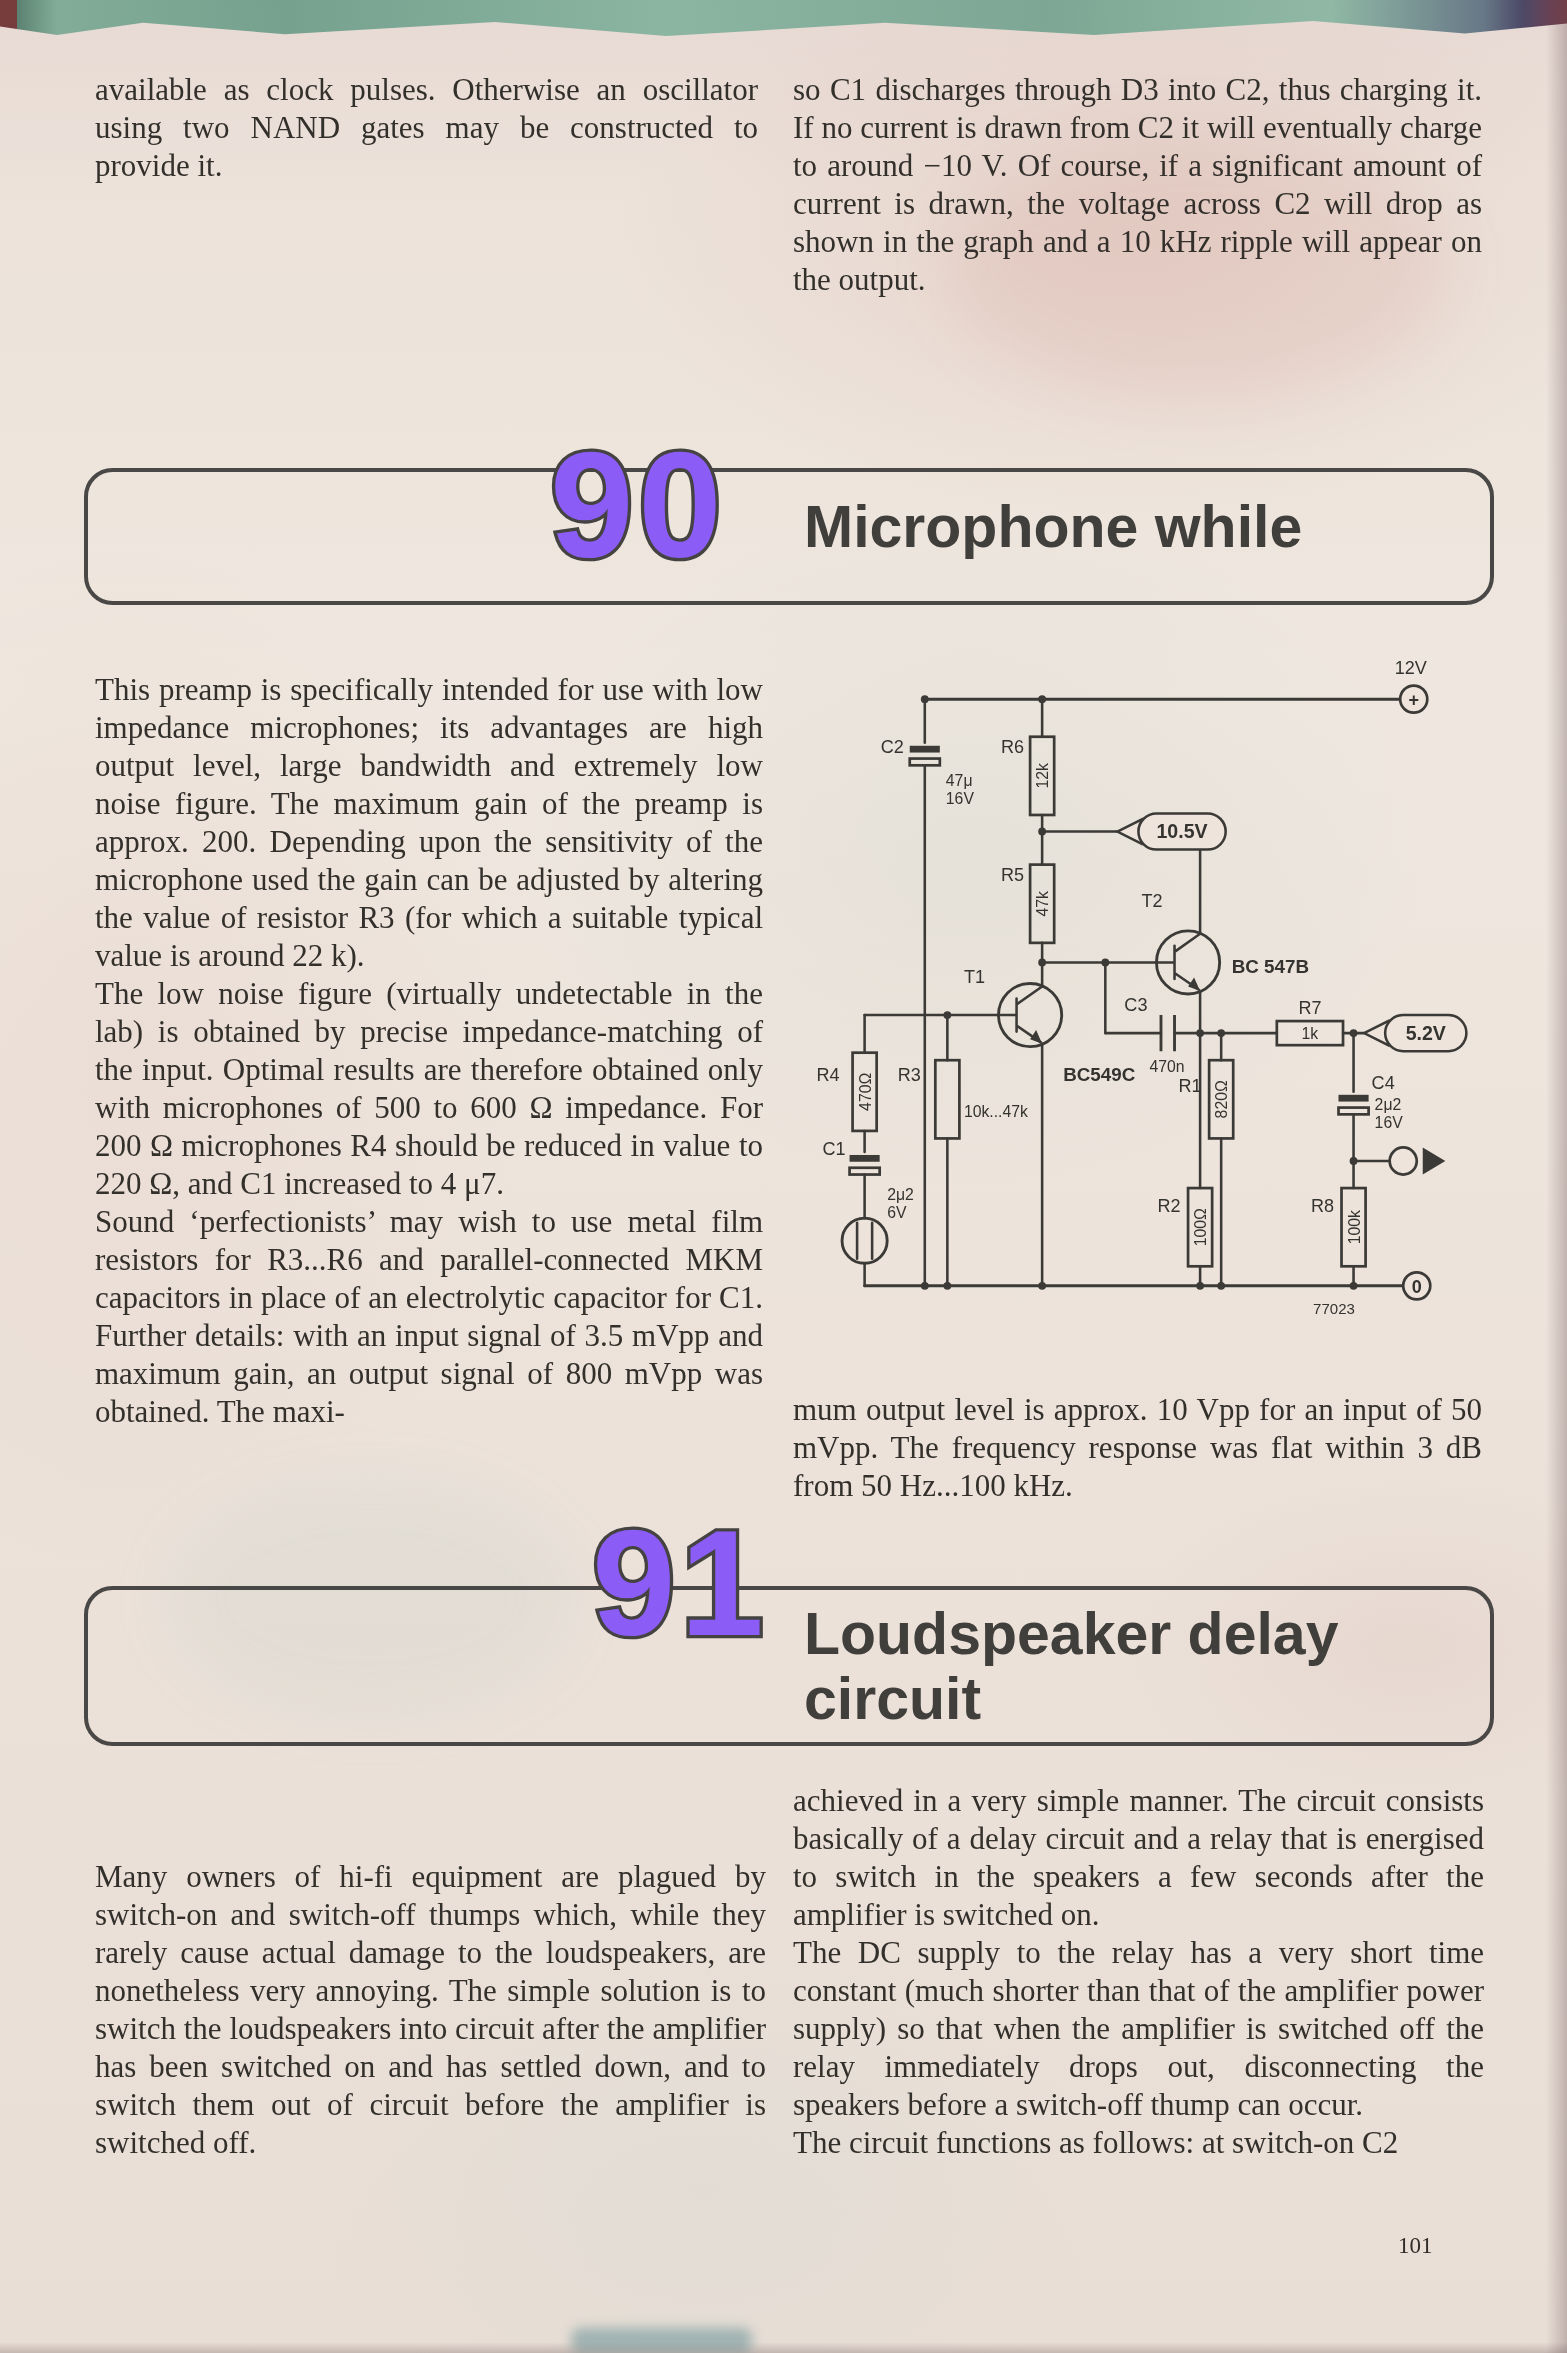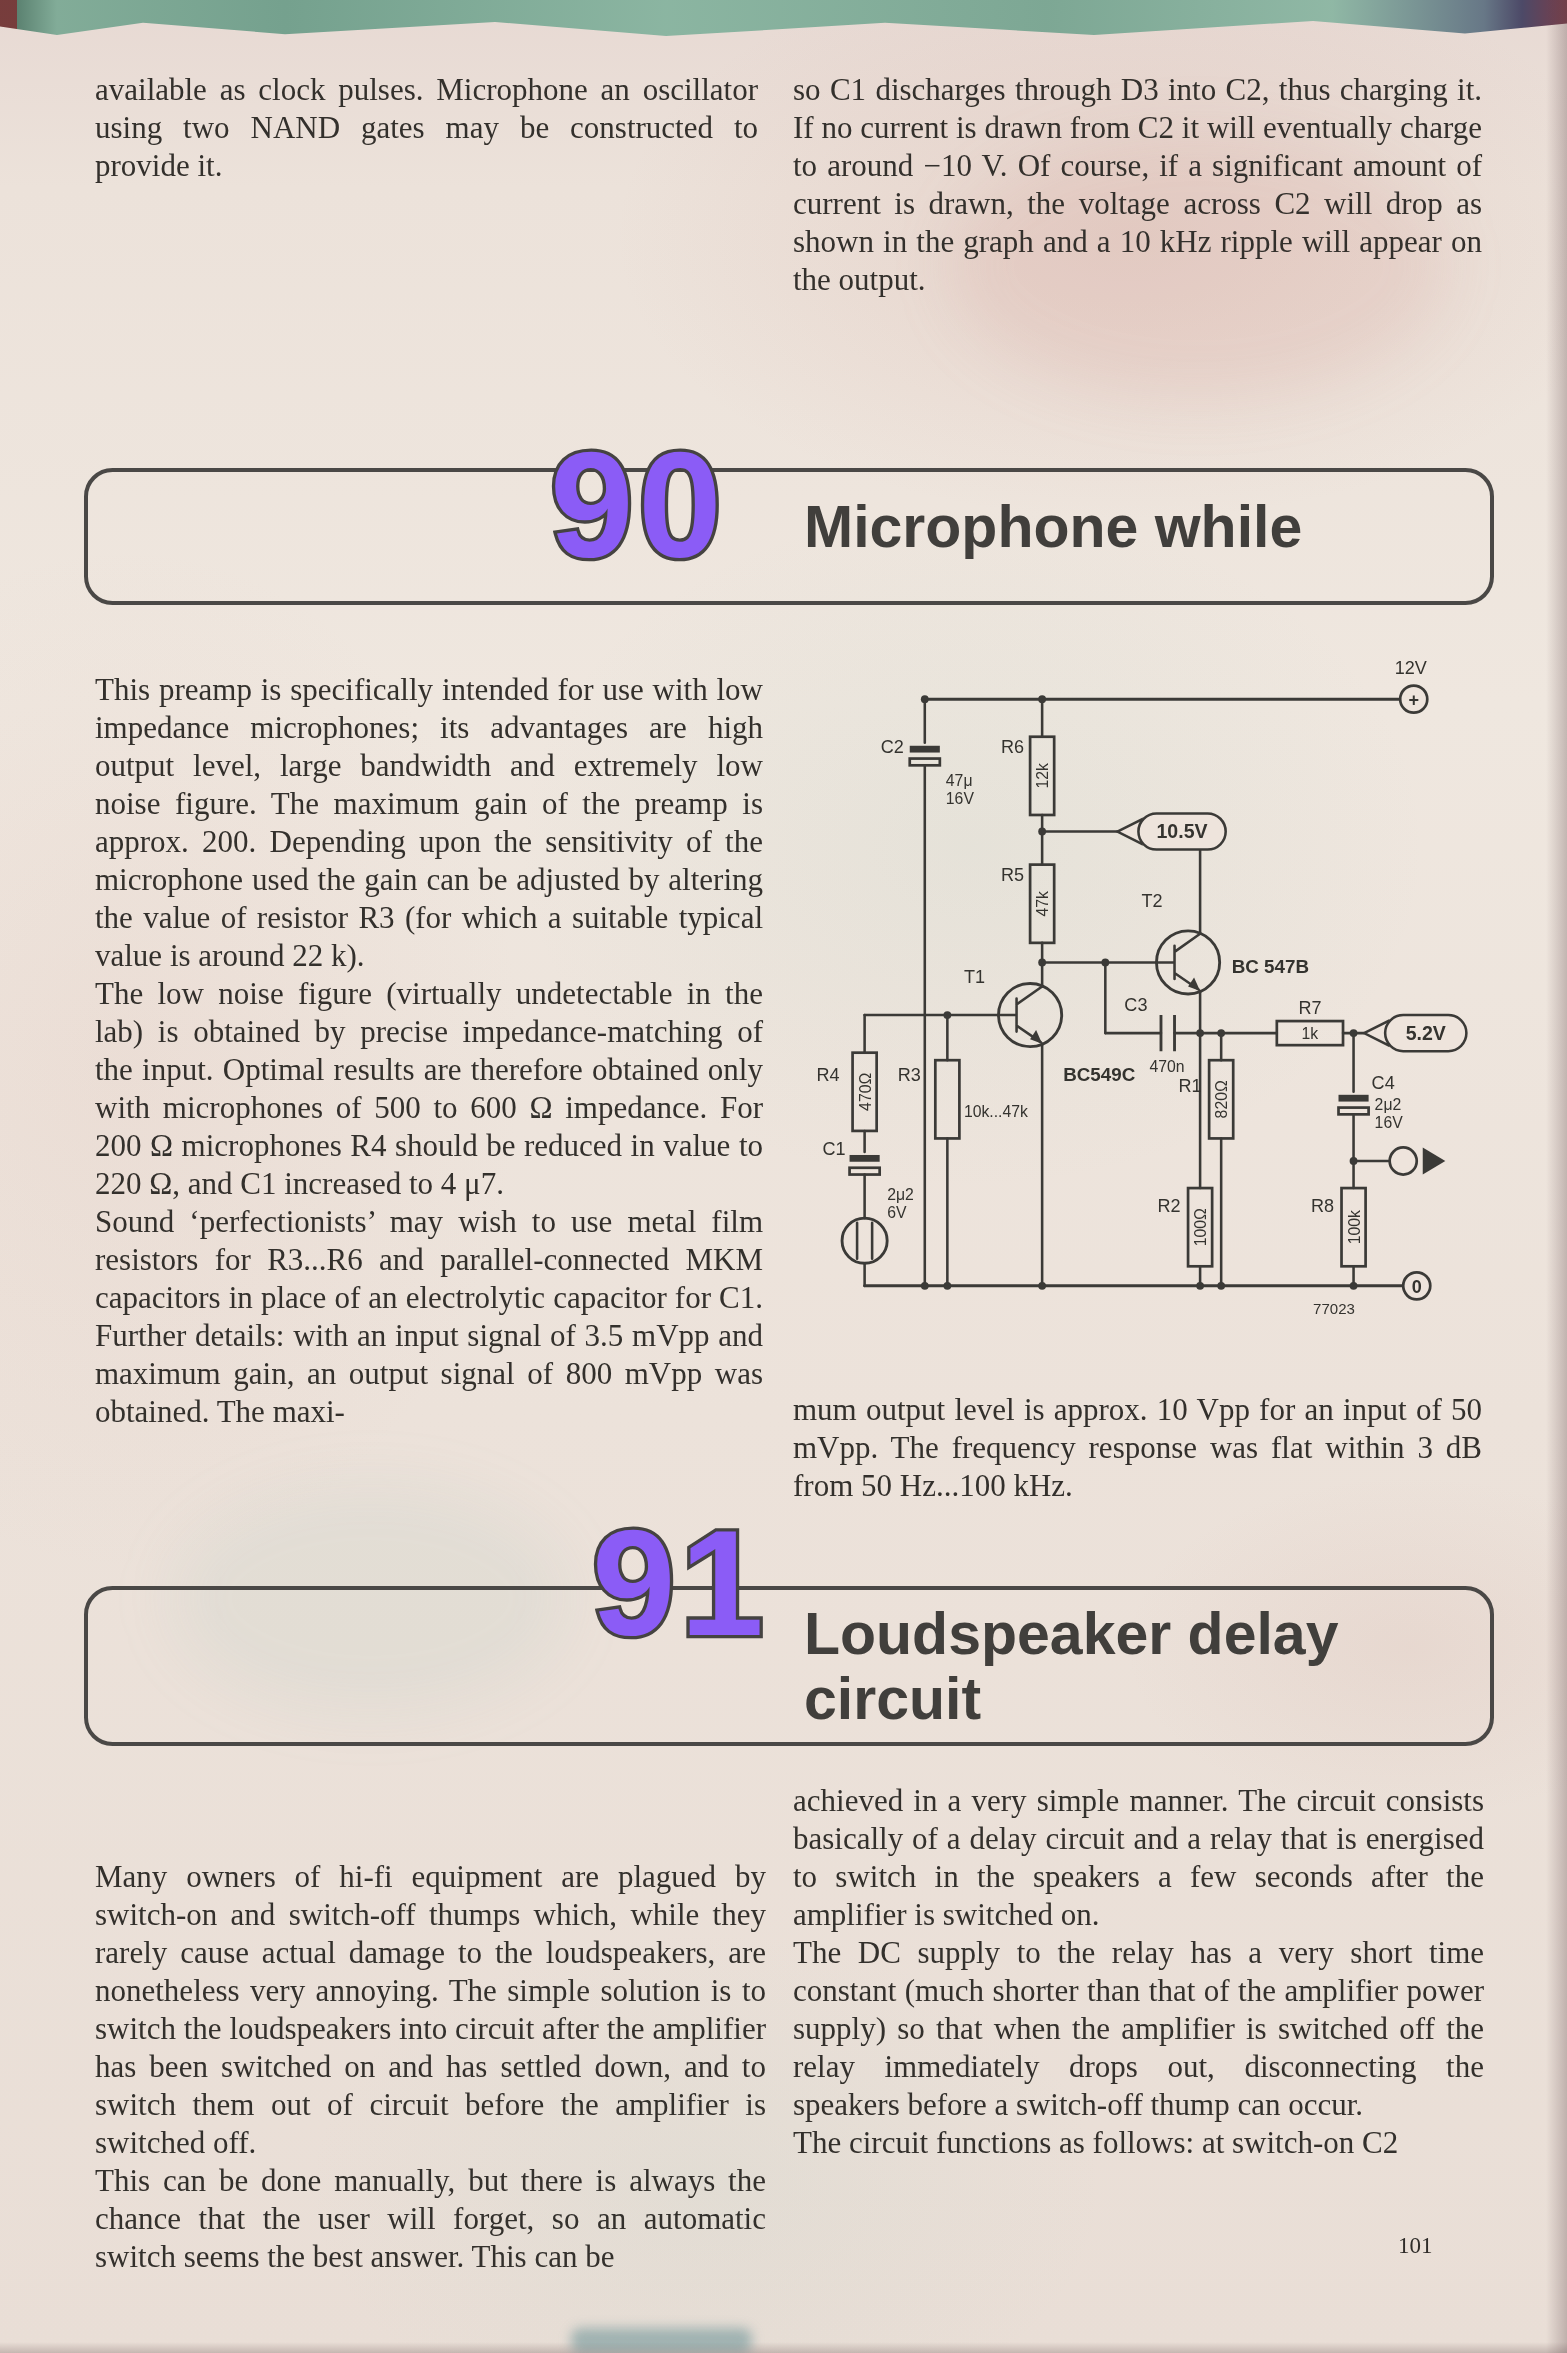--- a/index.html
+++ b/index.html
@@ -62,21 +62,21 @@
 <body>
 
 <div class="top-strip"></div>
 <div class="blob" style="left:951px;top:133px;width:495px;height:266px;background:rgba(205,145,135,0.14)"></div>
 <div class="blob" style="left:171px;top:1484px;width:399px;height:228px;background:rgba(150,190,175,0.10)"></div>
 <div class="edge-right"></div>
 <div class="edge-bottom"></div>
 <div class="smudge"></div>
 
 <div class="abs textcol" style="left:95px;top:71px;width:663px">
-  <p>available as clock pulses. Microphone an oscillator using two NAND gates may be constructed to provide it.</p>
+  <p>available as clock pulses. Otherwise an oscillator using two NAND gates may be constructed to provide it.</p>
 </div>
 <div class="abs textcol" style="left:793px;top:71px;width:689px">
   <p>so C1 discharges through D3 into C2, thus charging it. If no current is drawn from C2 it will eventually charge to around −10 V. Of course, if a significant amount of current is drawn, the voltage across C2 will drop as shown in the graph and a 10 kHz ripple will appear on the output.</p>
 </div>
 
 <div class="banner" style="left:84px;top:468px;width:1410px;height:137px"></div>
 <div class="digits" style="left:550px;top:430px">90</div>
 <div class="btitle" style="left:804px;top:495px">Microphone while</div>
 
 <div class="abs textcol" style="left:95px;top:671px;width:668px">
@@ -263,21 +263,20 @@
 <div class="abs textcol" style="left:793px;top:1391px;width:689px">
   <p>mum output level is approx. 10 Vpp for an input of 50 mVpp. The frequency response was flat within 3 dB from 50 Hz...100 kHz.</p>
 </div>
 
 <div class="banner" style="left:84px;top:1586px;width:1410px;height:160px"></div>
 <div class="digits" style="left:592px;top:1508px">91</div>
 <div class="btitle" style="left:804px;top:1602px;width:552px">Loudspeaker delay circuit</div>
 
 <div class="abs textcol" style="left:95px;top:1858px;width:671px">
   <p>Many owners of hi-fi equipment are plagued by switch-on and switch-off thumps which, while they rarely cause actual damage to the loudspeakers, are nonetheless very annoying. The simple solution is to switch the loudspeakers into circuit after the amplifier has been switched on and has settled down, and to switch them out of circuit before the amplifier is switched off.</p>
-  <p>This can be done manually, but there is always the chance that the user will forget, so an automatic switch seems the best answer. This can be</p>
 </div>
 <div class="abs textcol" style="left:793px;top:1782px;width:691px">
   <p>achieved in a very simple manner. The circuit consists basically of a delay circuit and a relay that is energised to switch in the speakers a few seconds after the amplifier is switched on.</p>
   <p>The DC supply to the relay has a very short time constant (much shorter than that of the amplifier power supply) so that when the amplifier is switched off the relay immediately drops out, disconnecting the speakers before a switch-off thump can occur.</p>
   <p>The circuit functions as follows: at switch-on C2</p>
 </div>
 
 <div class="pagenum">101</div>
 
 

